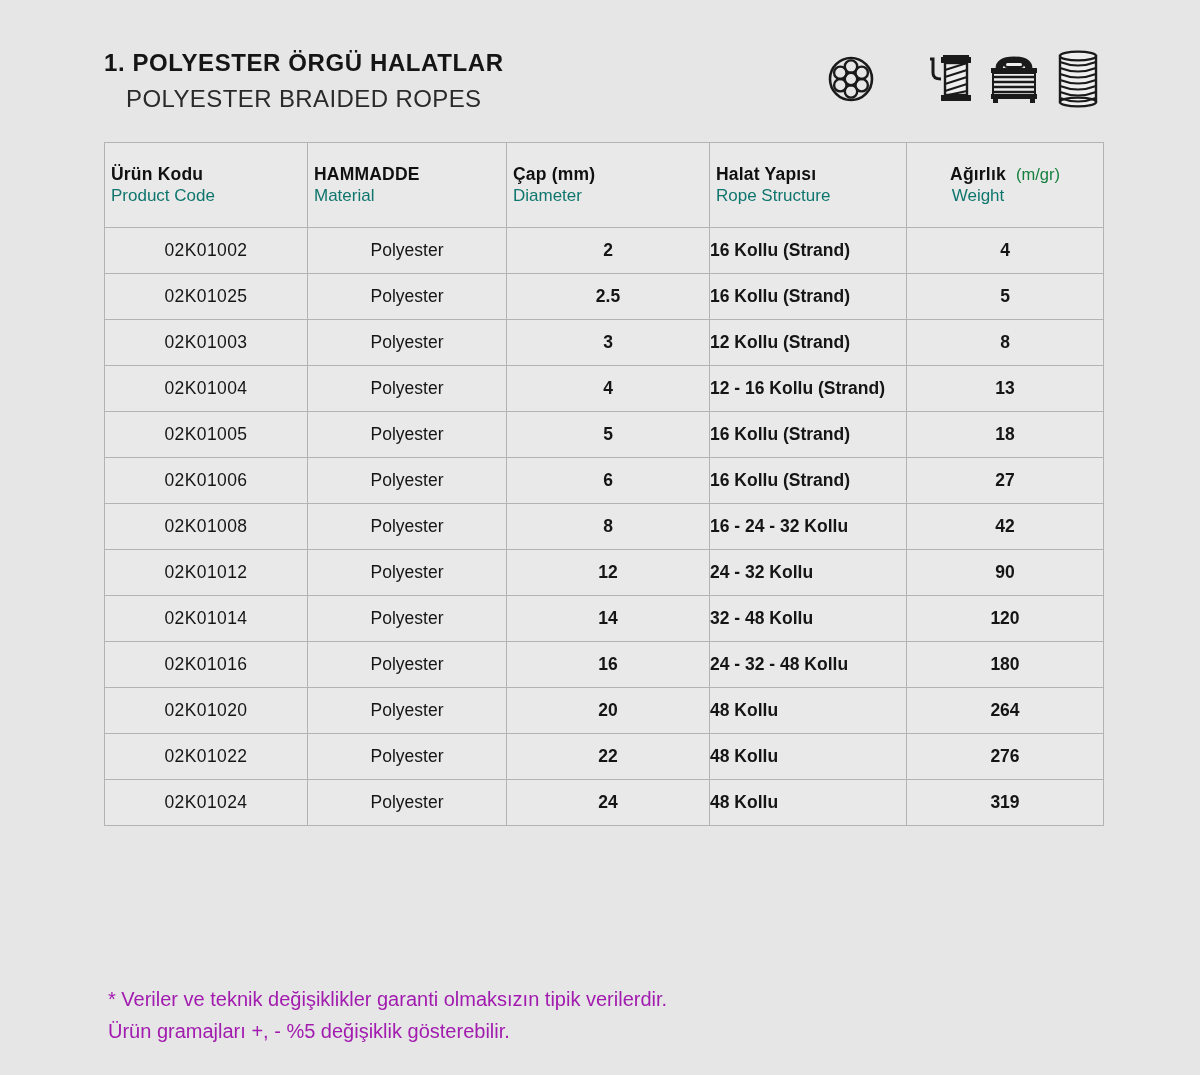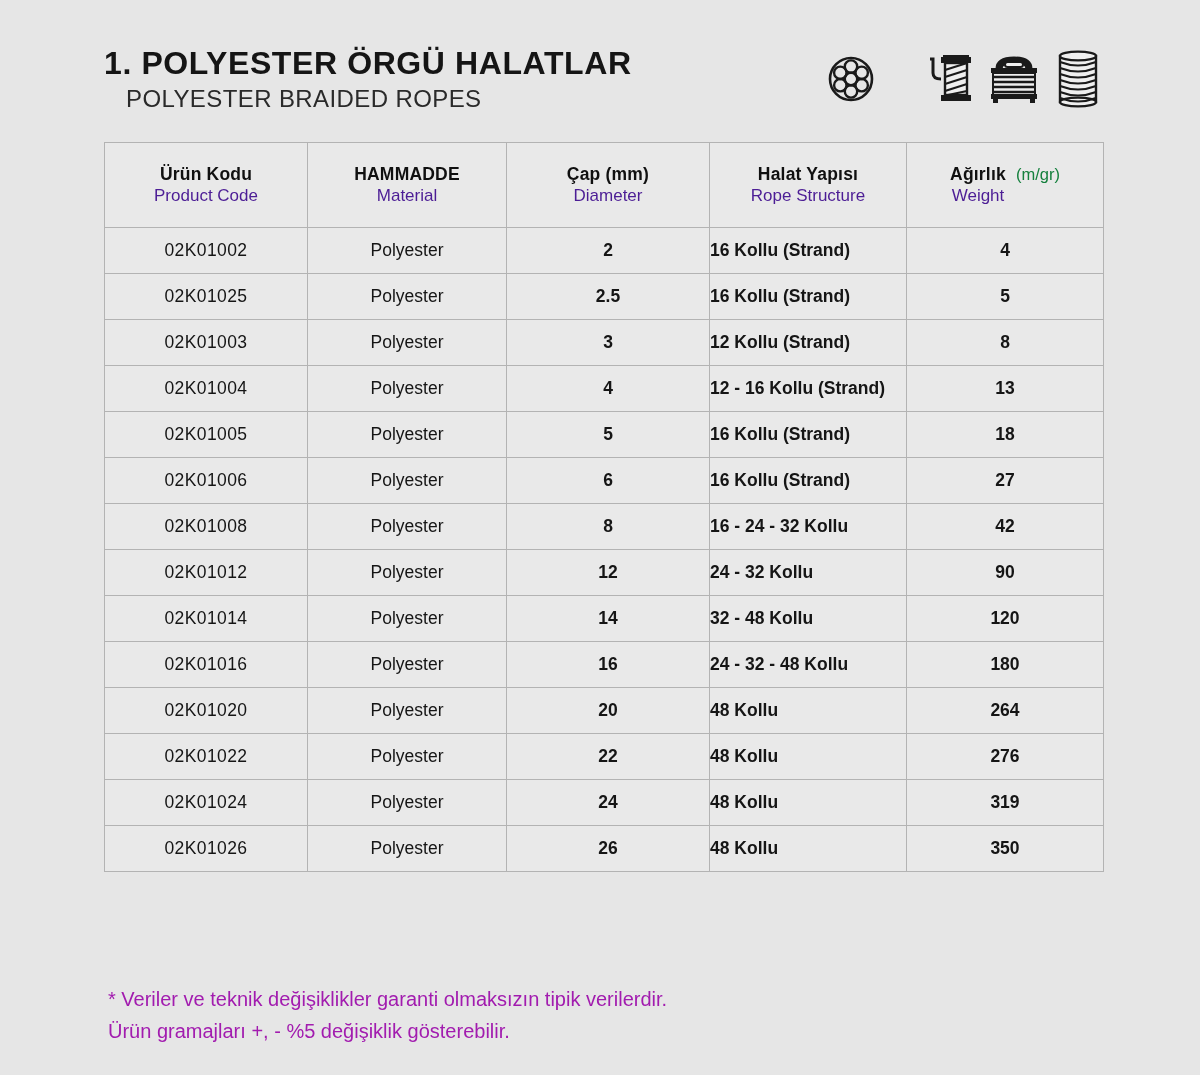--- a/index.html
+++ b/index.html
@@ -28,21 +28,21 @@
     top: 46px;
     right: 98px;
     height: 80px;
   }
   .title-block {
     position: absolute;
     left: 0;
     top: 0;
   }
   .title-main {
-    font-size: 32px;
+    font-size: 24px;
     font-weight: 700;
     letter-spacing: 0.6px;
     line-height: 34px;
     color: #151515;
     margin: 0;
     white-space: nowrap;
   }
   .title-sub {
     font-size: 24px;
     font-weight: 400;
@@ -90,35 +90,35 @@
   table.spec col.c5 { width: 197px; }
 
   table.spec th, table.spec td {
     border: 1px solid #b3b3b3;
     background: #e9e9e9;
     padding: 0;
   }
   table.spec thead th {
     height: 76px;
     vertical-align: middle;
-    text-align: center;
-    padding: 4px 18px;
+    text-align: left;
+    padding: 4px 6px;
   }
   .th-tr {
     font-size: 17.5px;
     font-weight: 700;
     line-height: 22px;
     color: #101010;
     letter-spacing: 0.2px;
   }
   .th-en {
     font-size: 17px;
     font-weight: 400;
     line-height: 22px;
-    color: #4c1d95;
+    color: #0f766e;
   }
   .th-weight-row {
     display: flex;
     align-items: baseline;
     justify-content: center;
     gap: 10px;
   }
   .th-weight-col {
     display: flex;
     flex-direction: column;
@@ -374,27 +374,20 @@
             <td class="structure">48 Kollu</td>
             <td class="weight">276</td>
           </tr>
           <tr>
             <td class="code">02K01024</td>
             <td class="material">Polyester</td>
             <td class="dia">24</td>
             <td class="structure">48 Kollu</td>
             <td class="weight">319</td>
           </tr>
-          <tr>
-            <td class="code">02K01026</td>
-            <td class="material">Polyester</td>
-            <td class="dia">26</td>
-            <td class="structure">48 Kollu</td>
-            <td class="weight">350</td>
-          </tr>
         </tbody>
     </table>
   </div>
 
   <div class="footer">
     <p>* Veriler ve teknik değişiklikler garanti olmaksızın tipik verilerdir.</p>
     <p>Ürün gramajları +, - %5 değişiklik gösterebilir.</p>
   </div>
 
 </div>

